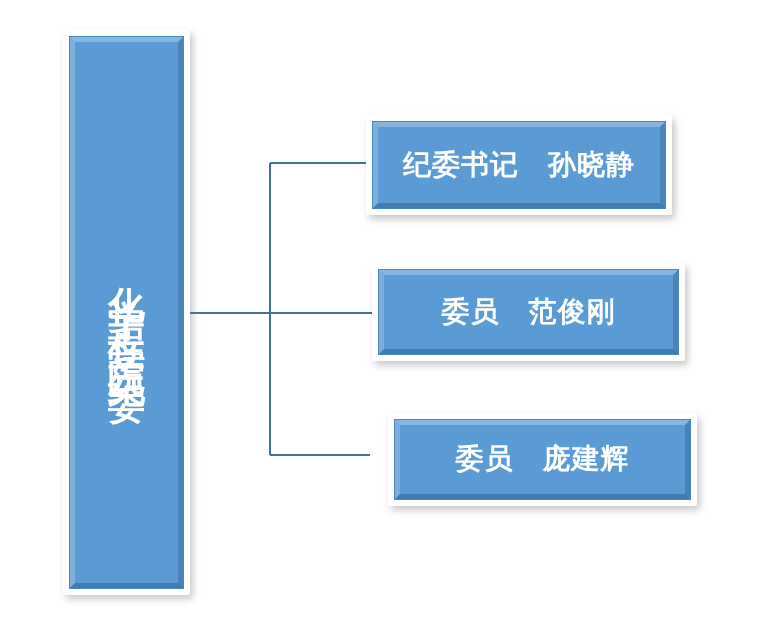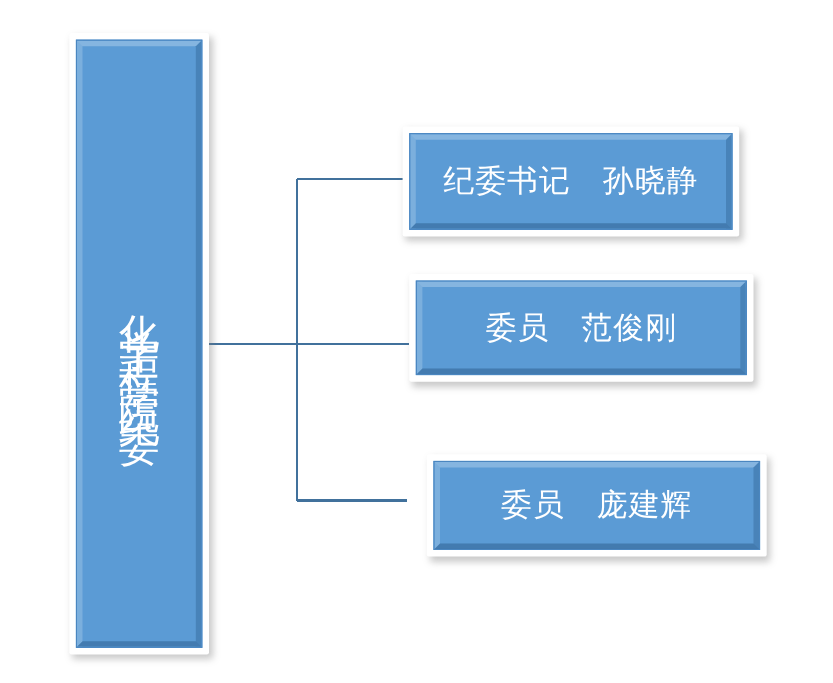--- a/index.html
+++ b/index.html
@@ -31,20 +31,21 @@
   }
 
   
   .node {
     position: absolute;
     box-sizing: border-box;
     background: #ffffff;                 
     padding: 6px;
     border-radius: 2px;
     box-shadow: 3px 4px 7px rgba(120,120,120,0.40);
+    font-weight: bold;
   }
   .node .inner {
     position: relative;
     box-sizing: border-box;
     width: 100%;
     height: 100%;
     background: #5b9bd5;
     border: 1px solid #4a86c0;
     display: flex;
     align-items: center;
@@ -85,21 +86,21 @@
     letter-spacing: 14px;
     line-height: 1;
   }
 
   
   .child .label {
     font-size: 28px;
     letter-spacing: 1px;
   }
   #child-0 { left: 366px; top: 115px; width: 306px; height: 100px; }
-  #child-1 { left: 372px; top: 249px; width: 313px; height: 98px; }
+  #child-1 { left: 372px; top: 263px; width: 313px; height: 98px; }
   #child-2 { left: 388px; top: 413px; width: 309px; height: 93px; }
 </style>
 </head>
 <body>
 
 <div id="org-chart">
 
   <svg class="connectors" viewBox="0 0 757 621" width="757" height="621" xmlns="http://www.w3.org/2000/svg" aria-hidden="true">
     <g fill="none" stroke="#41719c" stroke-width="2" shape-rendering="crispEdges">
 

